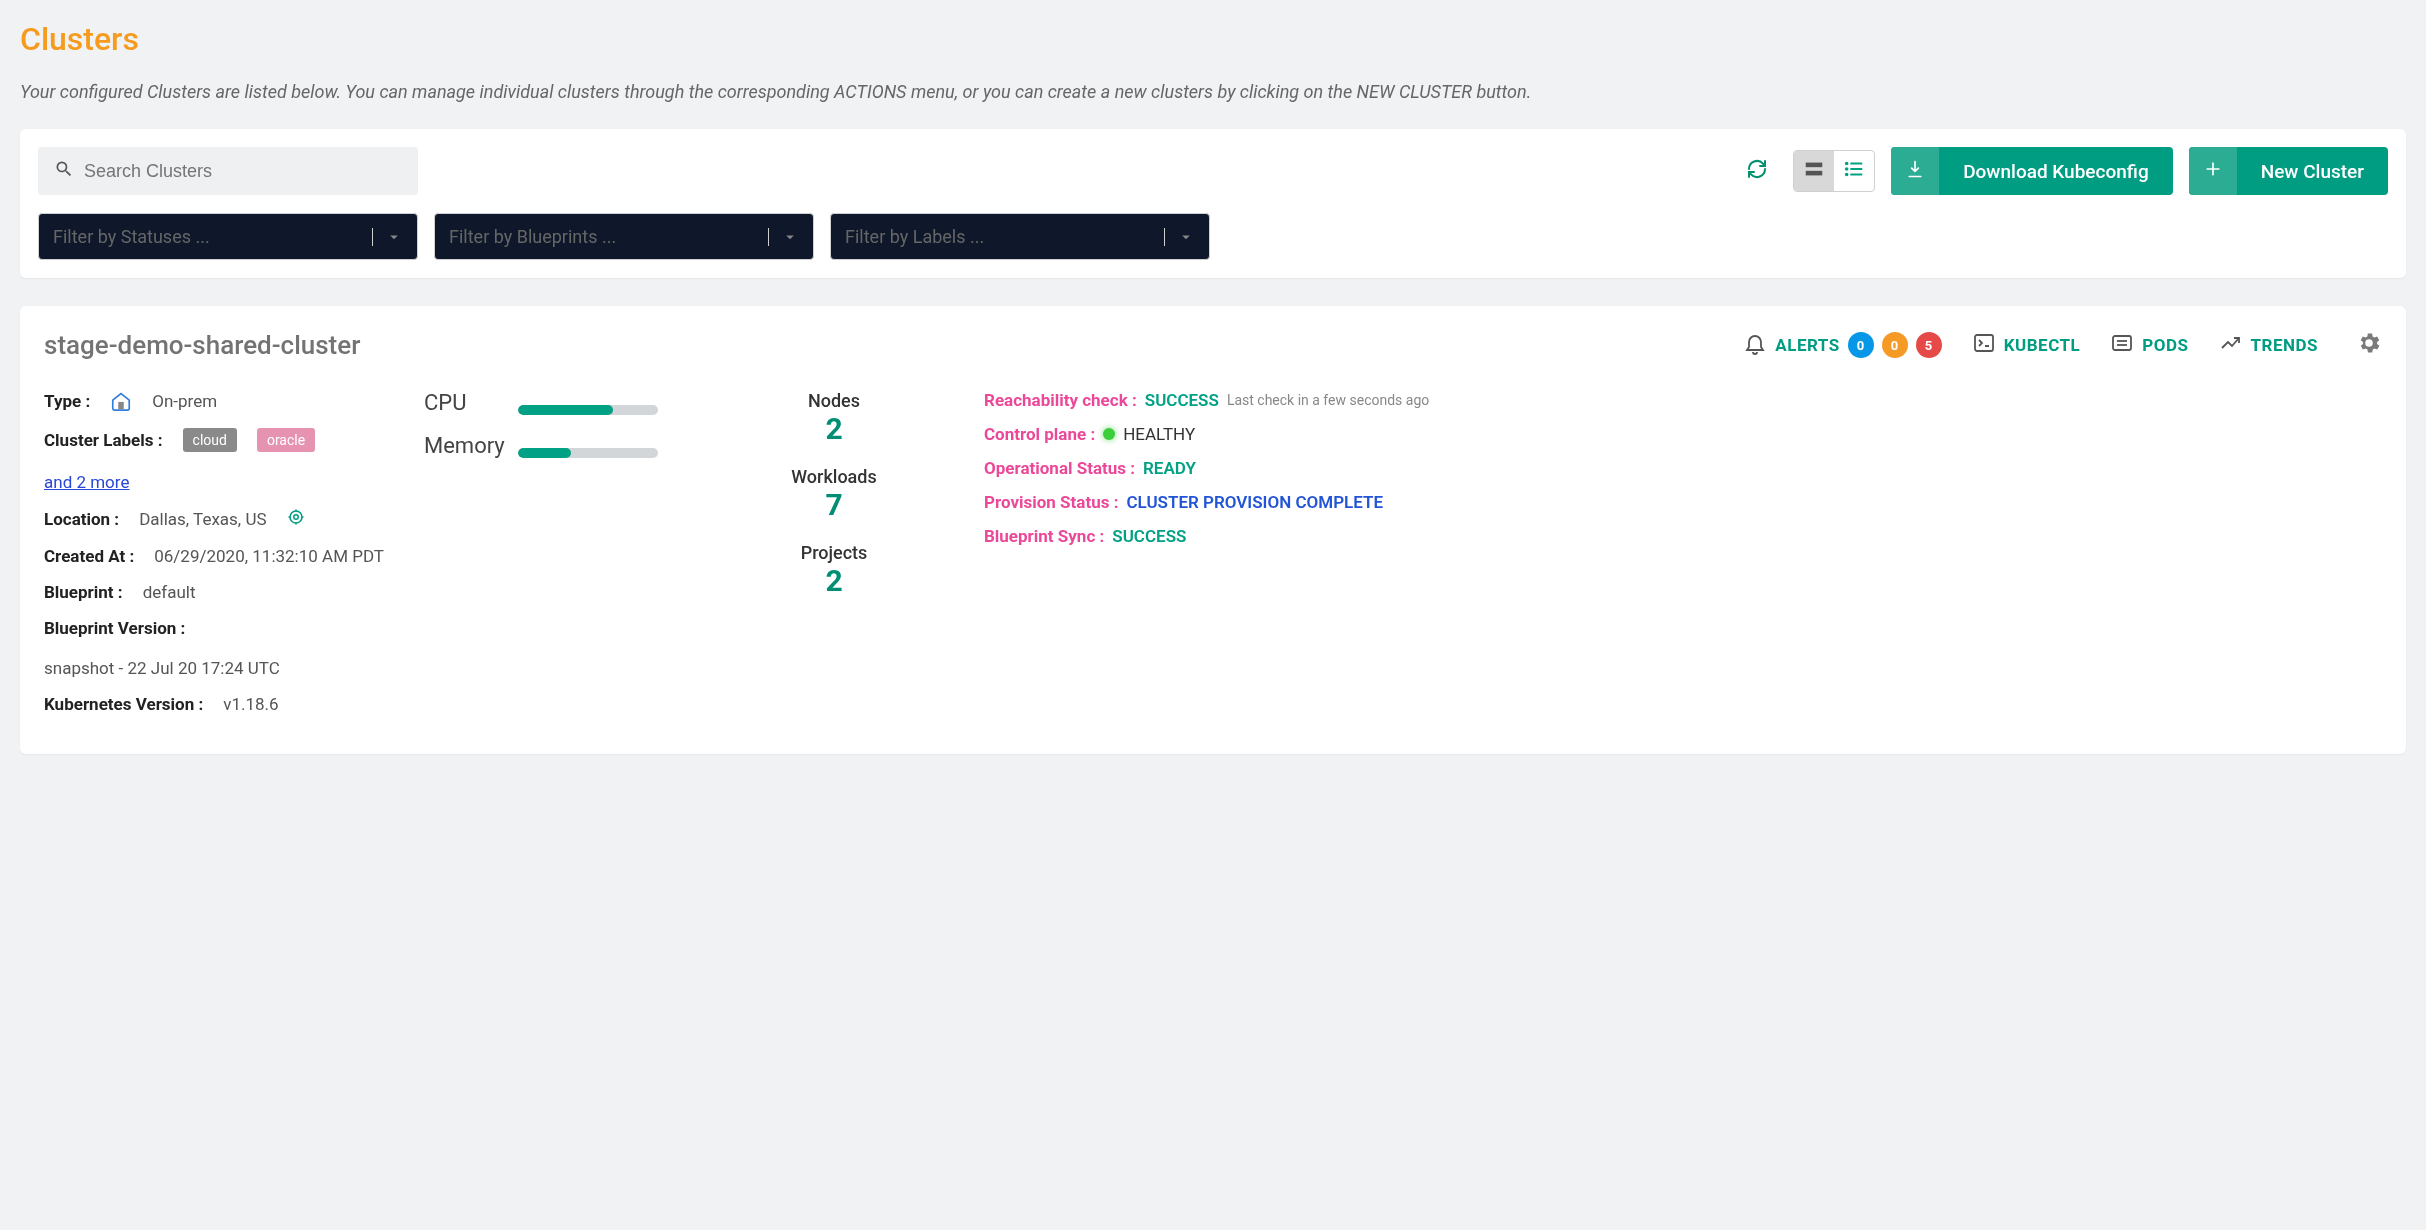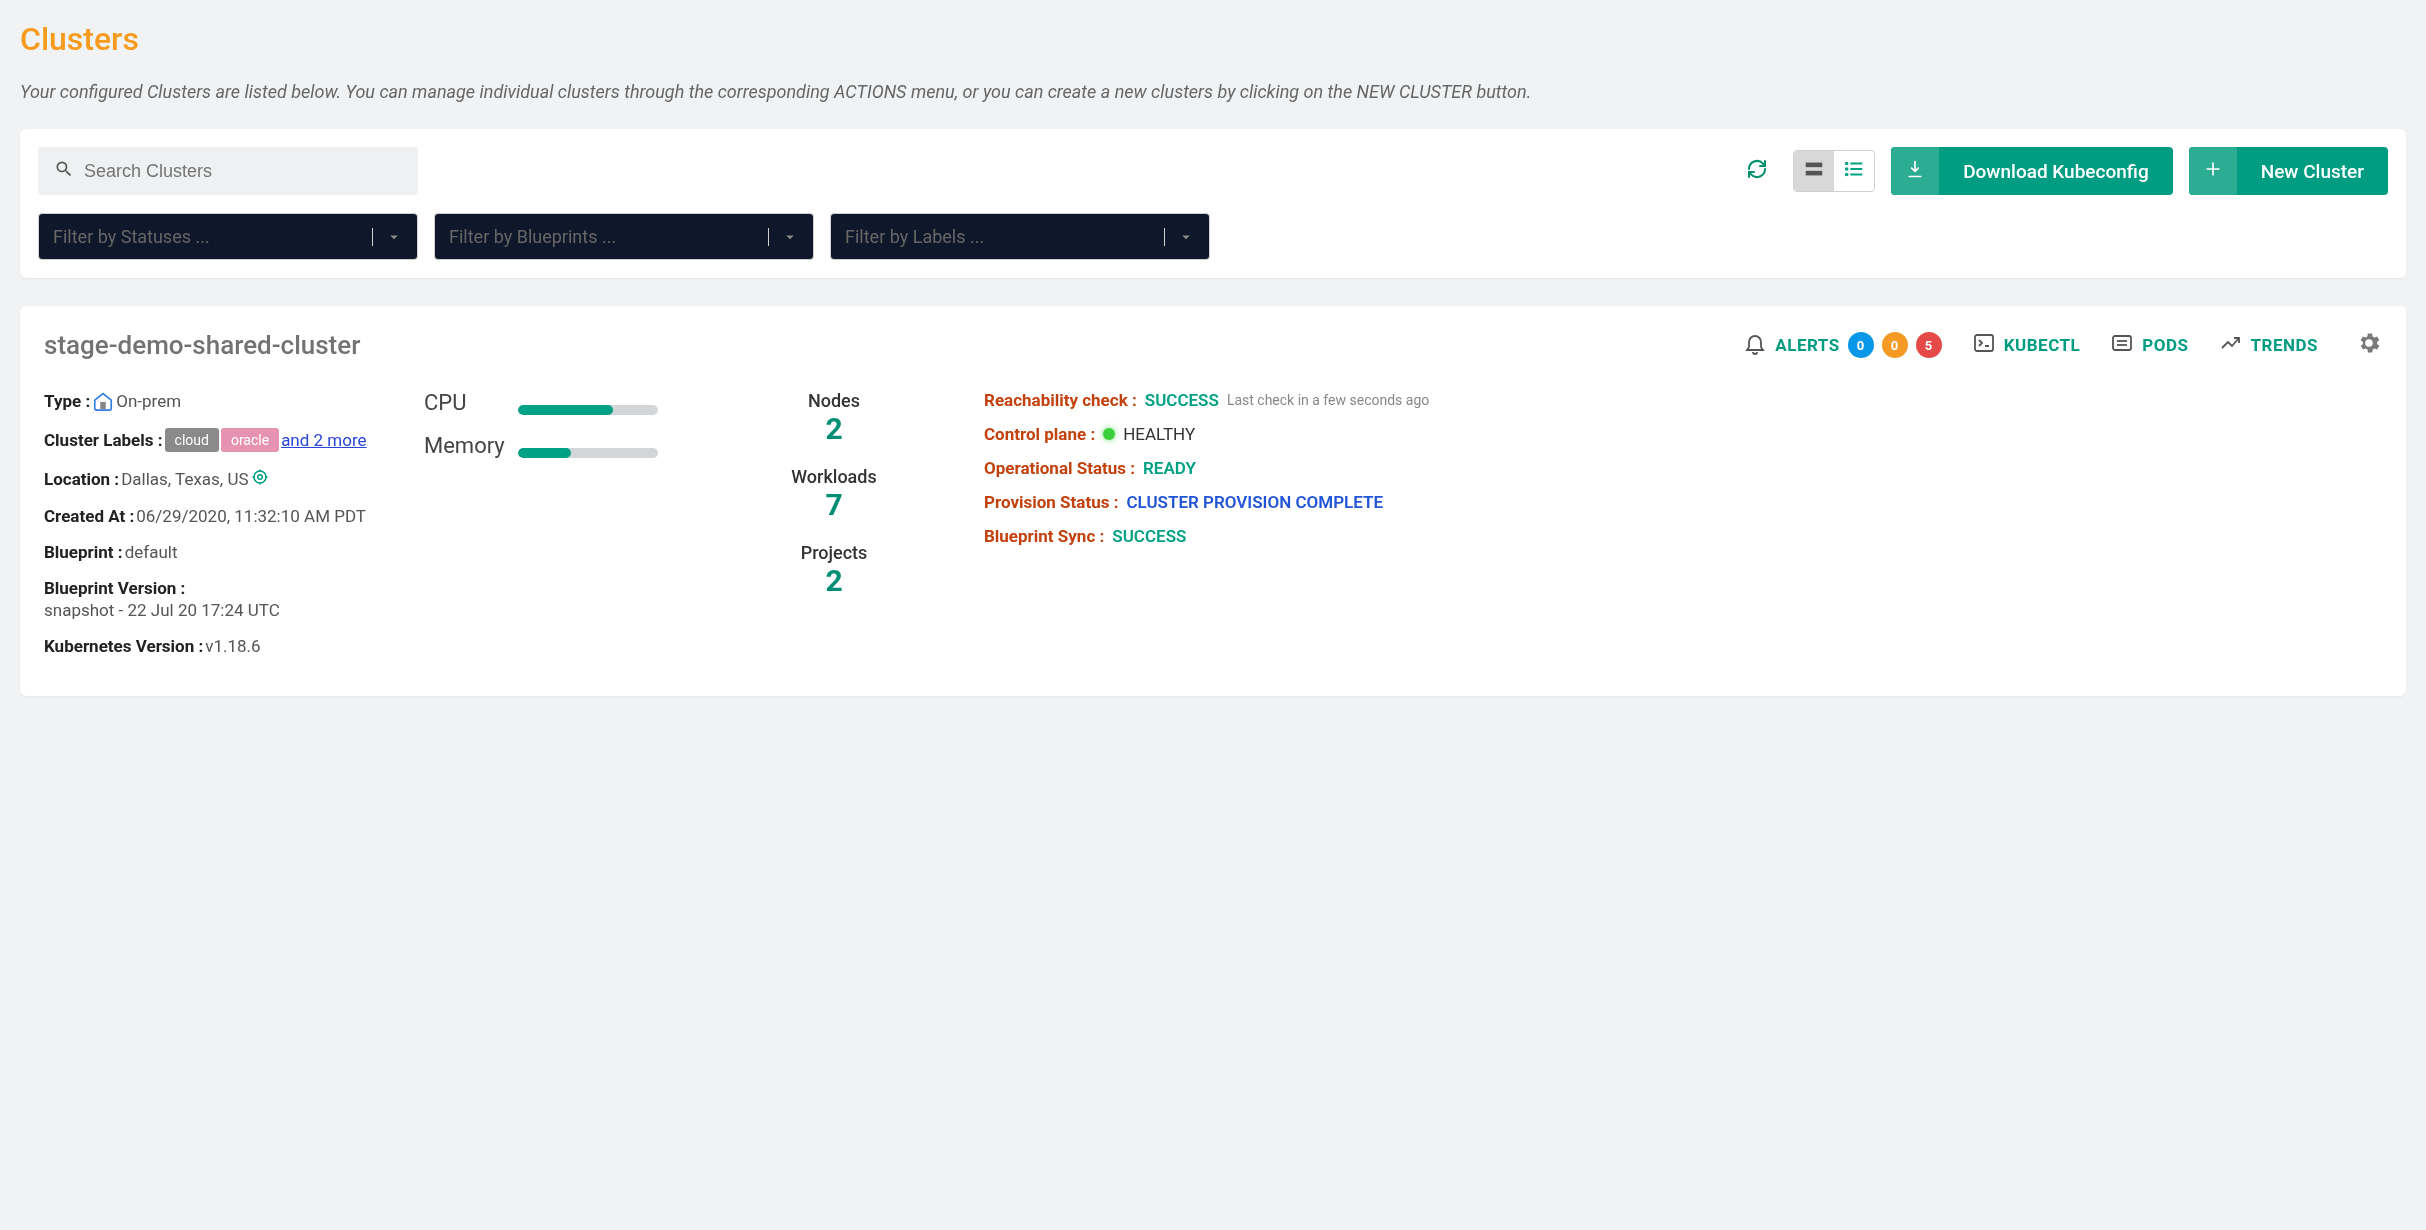--- a/index.html
+++ b/index.html
@@ -30,37 +30,37 @@
     .cluster-header { display:flex; align-items:center; gap:30px; margin-bottom:30px;}
     .cluster-name { color:#737373; font-size:26px; font-weight:500;}
     .hdr-link { display:flex; align-items:center; gap:8px; color:#009d83; font-weight:700; font-size:17px; cursor:pointer; letter-spacing:.5px;}
     .hdr-link svg { width:24px; height:24px; stroke:#555; fill:none; stroke-width:1.8;}
     .hdr-link.alerts svg { stroke:#555;}
     .badge { border-radius:50%; width:26px; height:26px; display:flex; align-items:center; justify-content:center; color:#fff; font-size:13px; font-weight:700;}
     .badge.blue{background:#0697e8;} .badge.orange{background:#f59a25;} .badge.red{background:#e64a48;}
     .gear { margin-left:8px; cursor:pointer;}
     .gear svg { width:26px; height:26px; fill:#7a7a7a;}
     .details-grid { display:grid; grid-template-columns: 360px 260px 260px 1fr; gap:20px;}
-    .meta-col .meta-row { margin-bottom:16px; font-size:17px; display:flex; flex-wrap:wrap; align-items:center; gap:2px;}
+    .meta-col .meta-row { margin-bottom:16px; font-size:17px; display:flex; flex-wrap:wrap; align-items:center; gap:20px;}
     .meta-row .k { font-weight:700; color:#222;}
     .meta-row .v { color:#555;}
     .tag { background:#8a8a8a; color:#fff; padding:4px 10px; border-radius:3px; font-size:14px;}
     .tag.pink { background:#e593b1;}
     .link { color:#2846d8; text-decoration:underline; cursor:pointer;}
     .house-icon { width:22px; height:22px; display:inline-flex;}
     .loc-icon svg{ width:18px; height:18px; stroke:#009d83; fill:none; stroke-width:2;}
     .resource-col .res-row { display:flex; align-items:flex-end; gap:24px; margin-bottom:18px; font-size:22px; color:#444;}
     .bar { width:140px; height:10px; background:#d3d6d8; border-radius:5px; overflow:hidden;}
     .bar-fill { height:100%; background:#00a185; border-radius:5px;}
     .counts-col { text-align:center;}
     .count-block { margin-bottom:20px;}
     .count-label { font-size:18px; color:#333; font-weight:500;}
     .count-val { font-size:30px; color:#008f74; font-weight:700;}
     .status-col .status-row { margin-bottom:14px; font-size:17px; display:flex; align-items:center; gap:8px; flex-wrap:wrap;}
-    .status-row .k { font-weight:700; color:#c2410c;}
+    .status-row .k { font-weight:700; color:#ec4899;}
     .sv-green { color:#01a184; font-weight:600;}
     .sv-blue { color:#2154d6; font-weight:600;}
     .note { color:#888; font-size:14px;}
     .dot { width:12px; height:12px; border-radius:50%; background:#3ccf3c; box-shadow: 0 0 6px rgba(60,207,60,.7);}
   </style>
 </head>
 <body>
 
 <h1 class="page-title">Clusters</h1>
 <p class="page-desc">Your configured Clusters are listed below. You can manage individual clusters through the corresponding ACTIONS menu, or you can create a new clusters by clicking on the NEW CLUSTER button.</p>

